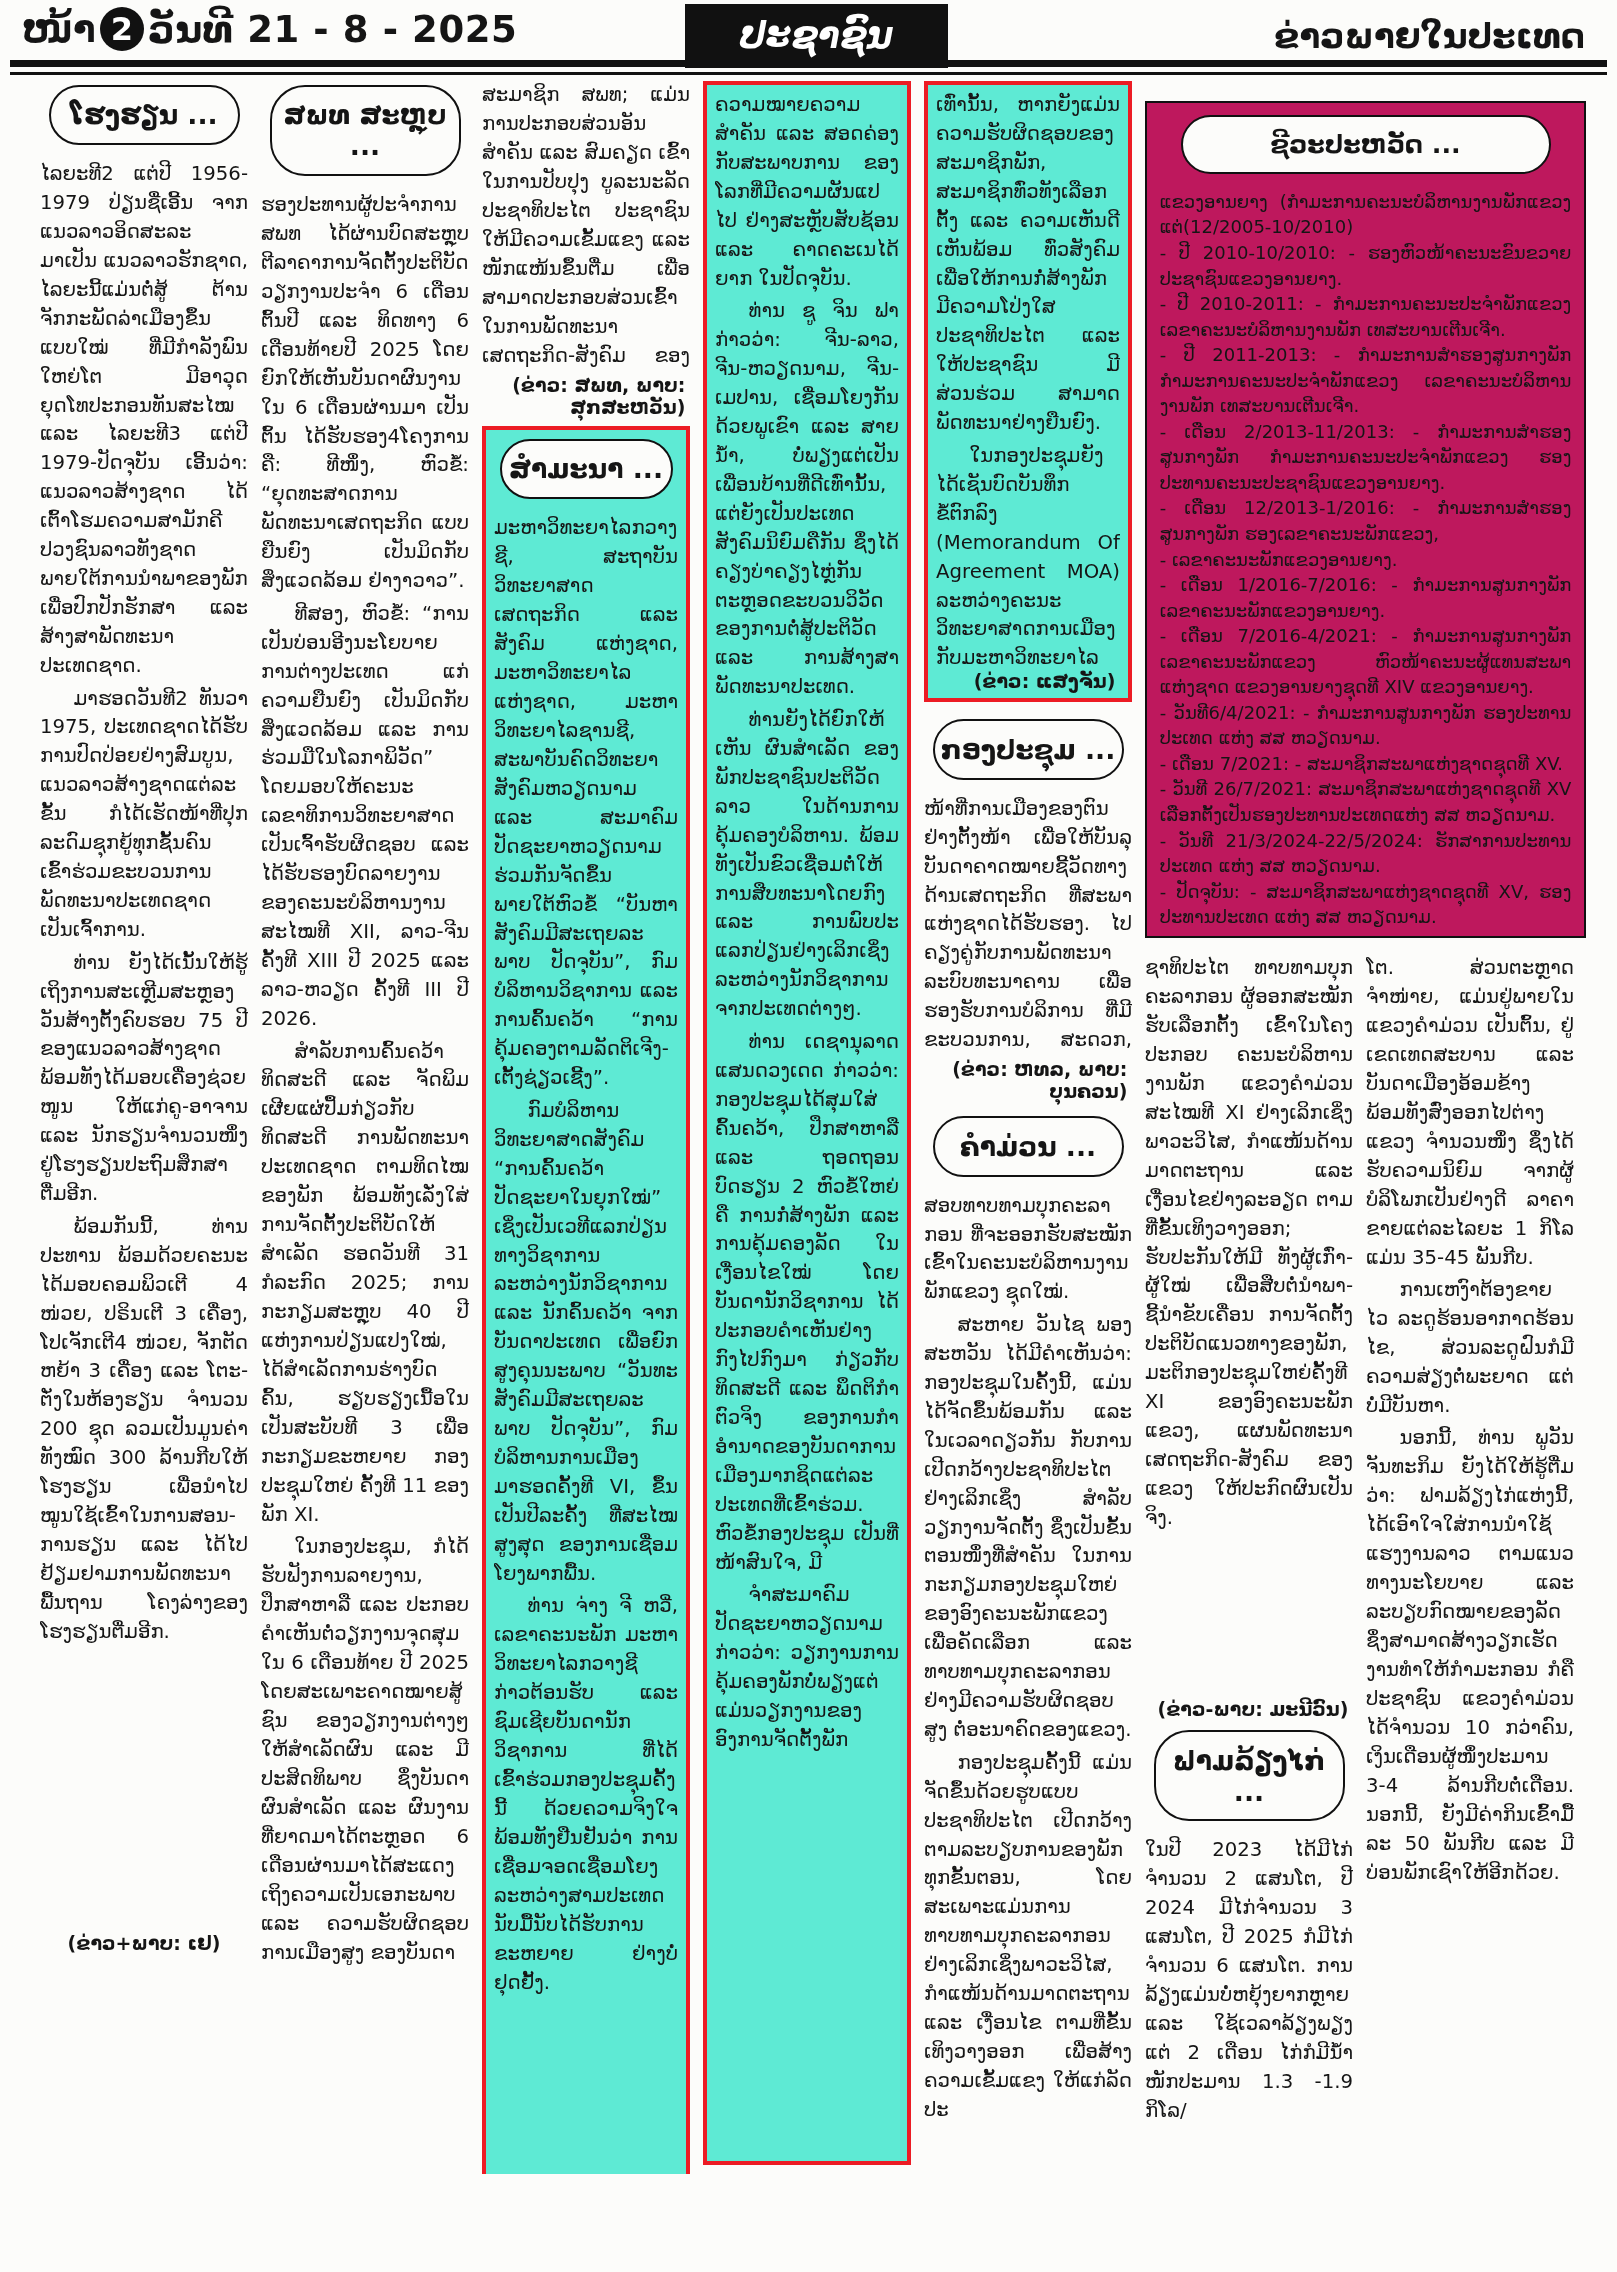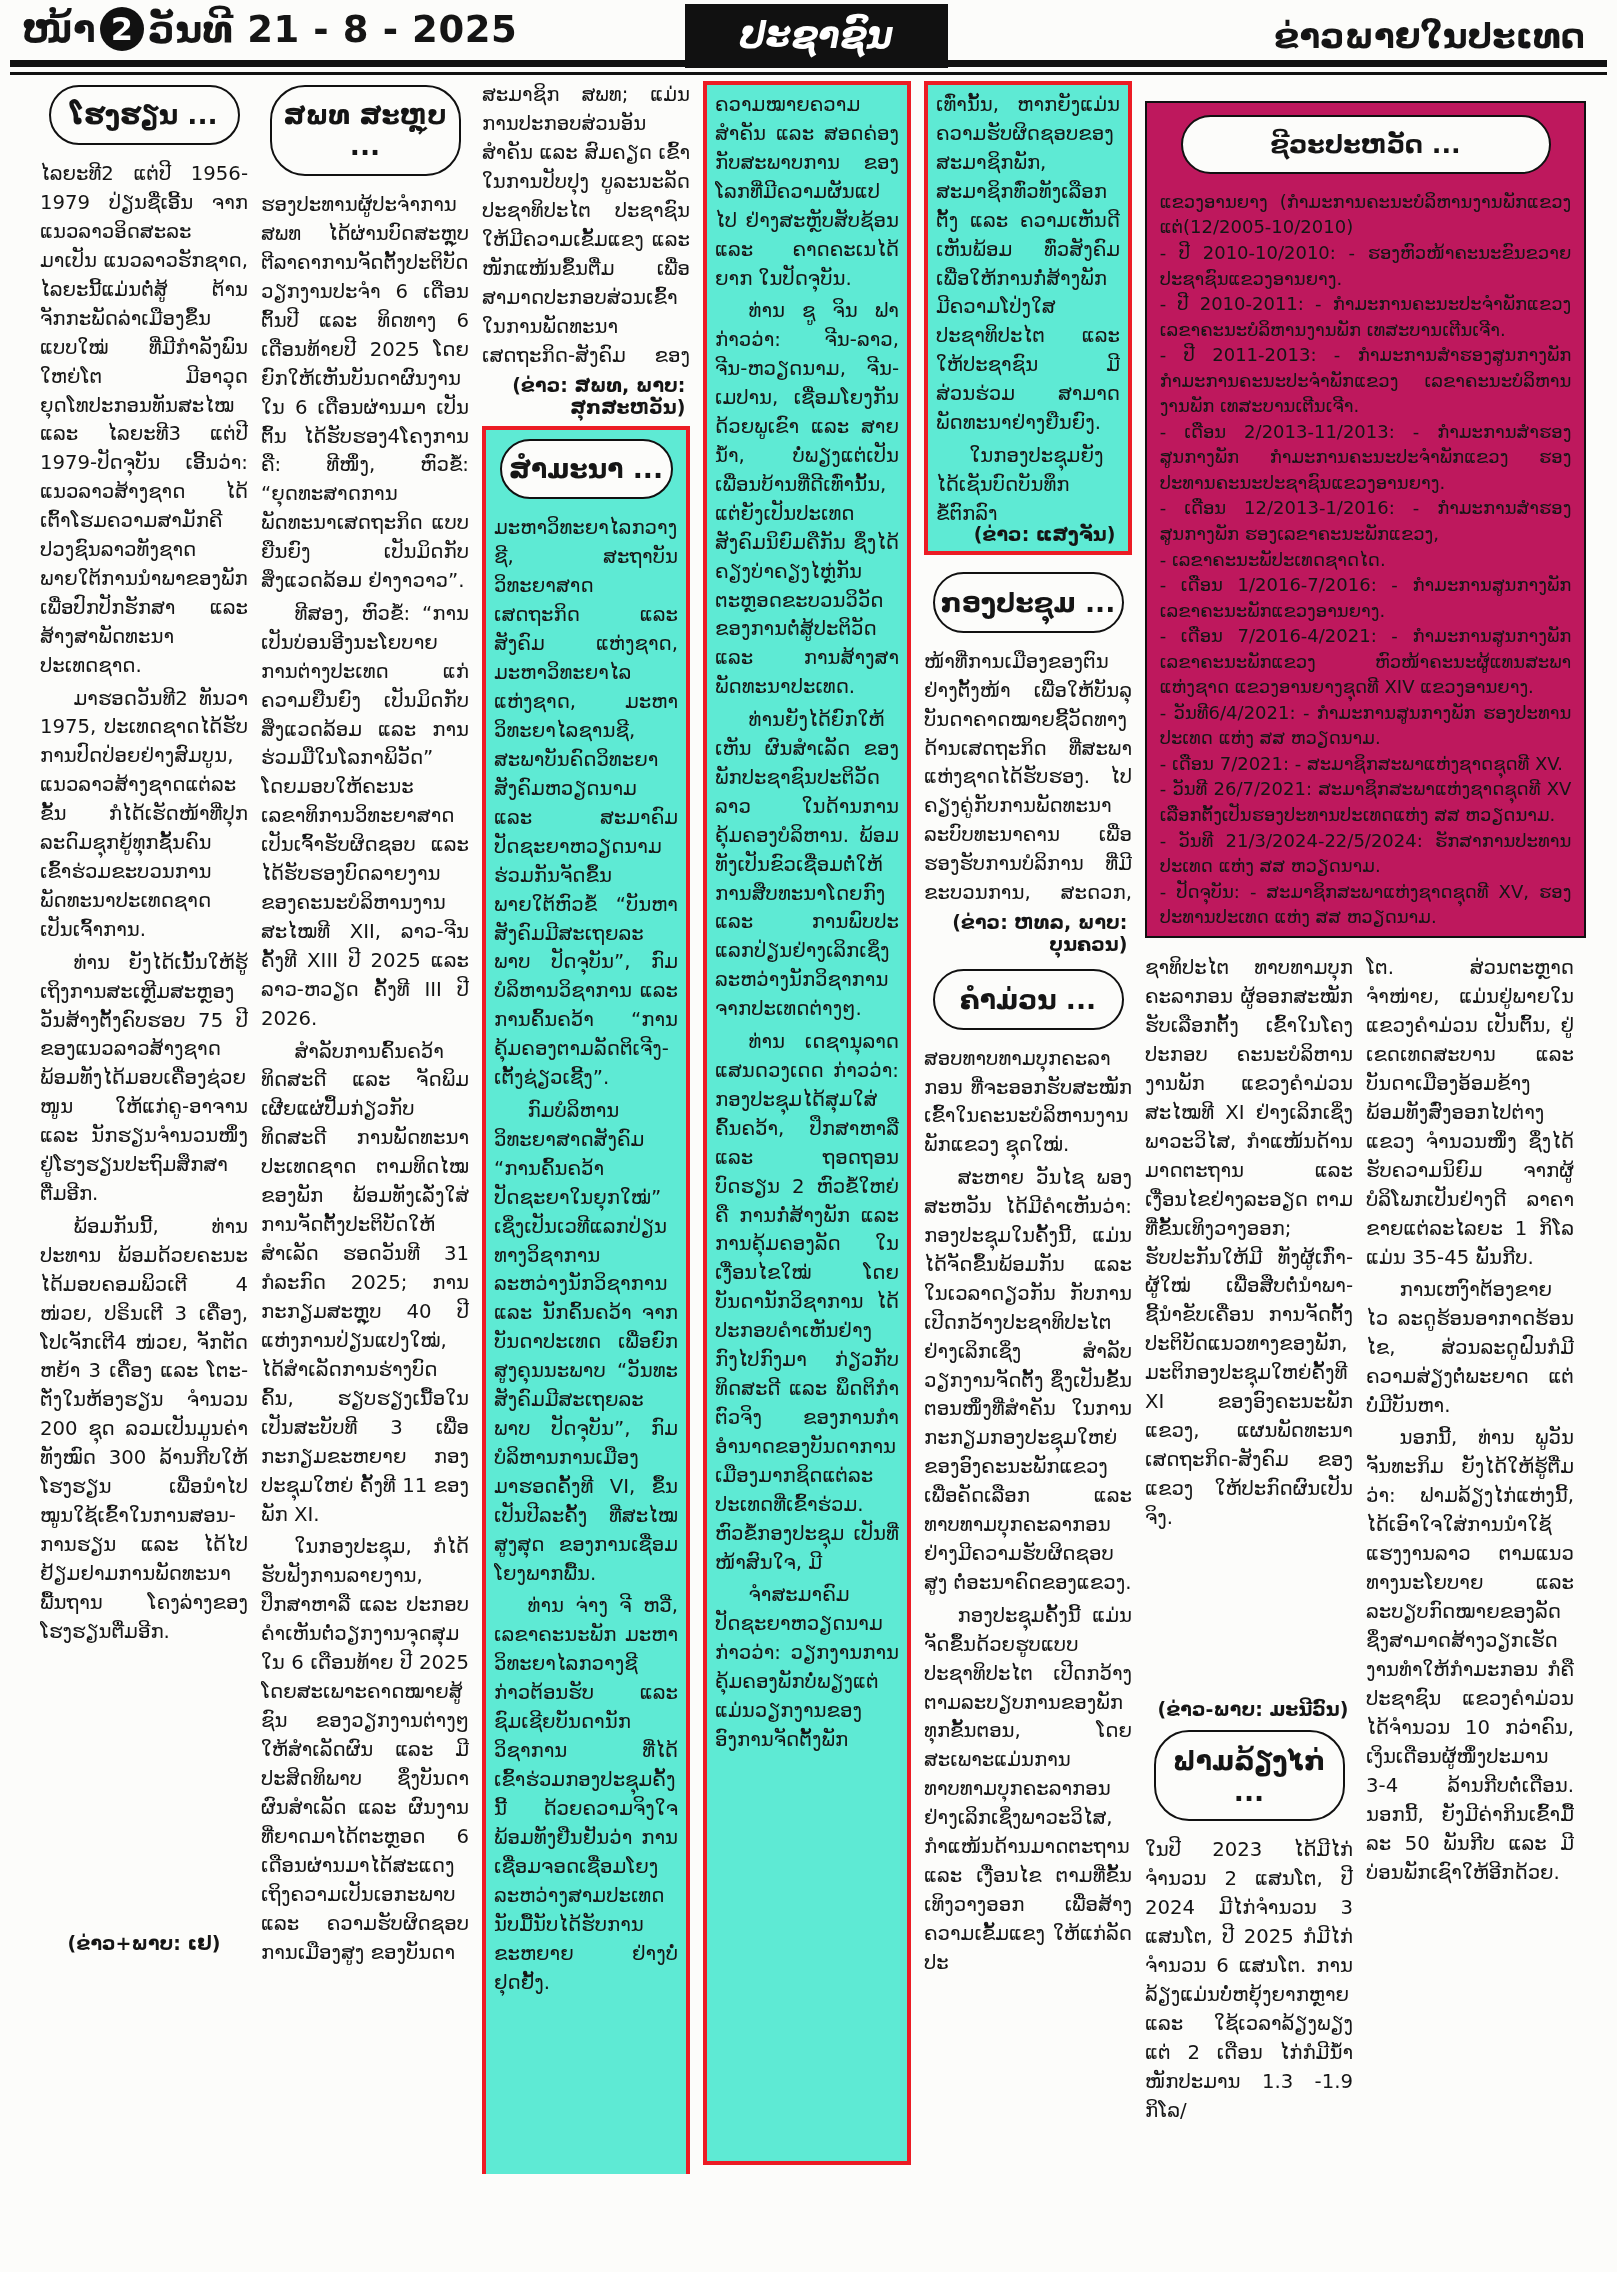--- a/index.html
+++ b/index.html
@@ -93,21 +93,21 @@
         <p class="noindent">ຄວາມໝາຍຄວາມສຳຄັນ ແລະ ສອດຄ່ອງກັບສະພາບການ ຂອງໂລກທີ່ມີຄວາມຜັນແປໄປ ຢ່າງສະຫຼັບສັບຊ້ອນ ແລະ ຄາດຄະເນໄດ້ຍາກ ໃນປັດຈຸບັນ.</p>
         <p>ທ່ານ ຊູ ຈິນ ຟາ ກ່າວວ່າ: ຈີນ-ລາວ, ຈີນ-ຫວຽດນາມ, ຈີນ-ເມປານ, ເຊື່ອມໂຍງກັນ ດ້ວຍພູເຂົາ ແລະ ສາຍນ້ຳ, ບໍ່ພຽງແຕ່ເປັນເພື່ອນບ້ານທີ່ດີເທົ່ານັ້ນ, ແຕ່ຍັງເປັນປະເທດສັງຄົມນິຍົມຄືກັນ ຊຶ່ງໄດ້ຄຽງບ່າຄຽງໄຫຼ່ກັນ ຕະຫຼອດຂະບວນວິວັດ ຂອງການຕໍ່ສູ້ປະຕິວັດ ແລະ ການສ້າງສາພັດທະນາປະເທດ.</p>
         <p>ທ່ານຍັງໄດ້ຍົກໃຫ້ເຫັນ ຜົນສຳເລັດ ຂອງພັກປະຊາຊົນປະຕິວັດລາວ ໃນດ້ານການຄຸ້ມຄອງບໍລິຫານ. ພ້ອມທັງເປັນຂົວເຊື່ອມຕໍ່ໃຫ້ການສືບທະນາໂດຍກົງ ແລະ ການພົບປະແລກປ່ຽນຢ່າງເລິກເຊິ່ງ ລະຫວ່າງນັກວິຊາການ ຈາກປະເທດຕ່າງໆ.</p>
         <p>ທ່ານ ເດຊານຸລາດ ແສນດວງເດດ ກ່າວວ່າ: ກອງປະຊຸມໄດ້ສຸມໃສ່ຄົ້ນຄວ້າ, ປຶກສາຫາລື ແລະ ຖອດຖອນບົດຮຽນ 2 ຫົວຂໍ້ໃຫຍ່ ຄື ການກໍ່ສ້າງພັກ ແລະ ການຄຸ້ມຄອງລັດ ໃນເງື່ອນໄຂໃໝ່ ໂດຍບັນດານັກວິຊາການ ໄດ້ປະກອບຄຳເຫັນຢ່າງກົງໄປກົງມາ ກ່ຽວກັບທິດສະດີ ແລະ ພຶດຕິກຳຕົວຈິງ ຂອງການກຳອຳນາດຂອງບັນດາການເມືອງມາກຊິດແຕ່ລະປະເທດທີ່ເຂົ້າຮ່ວມ. ຫົວຂໍ້ກອງປະຊຸມ ເປັນທີ່ໜ້າສົນໃຈ, ມີ</p>
         <p>ຈຳສະມາຄົມປັດຊະຍາຫວຽດນາມ ກ່າວວ່າ: ວຽກງານການຄຸ້ມຄອງພັກບໍ່ພຽງແຕ່ແມ່ນວຽກງານຂອງອົງການຈັດຕັ້ງພັກ</p>
       </div>
     </div>
   </div>
 
   <div class="col" style="left:924px;">
-    <div class="red-box" style="height:474px;">
+    <div class="red-box" style="height:621px;">
       <div class="body-txt clip" style="flex:1;">
         <p class="noindent">ເທົ່ານັ້ນ, ຫາກຍັງແມ່ນຄວາມຮັບຜິດຊອບຂອງສະມາຊິກພັກ, ສະມາຊິກທົ່ວທັງເລືອກຕັ້ງ ແລະ ຄວາມເຫັນດີເຫັນພ້ອມ ທົ່ວສັງຄົມ ເພື່ອໃຫ້ການກໍ່ສ້າງພັກ ມີຄວາມໂປ່ງໃສ ປະຊາທິປະໄຕ ແລະ ໃຫ້ປະຊາຊົນ ມີສ່ວນຮ່ວມ ສາມາດພັດທະນາຢ່າງຍືນຍົງ.</p>
         <p>ໃນກອງປະຊຸມຍັງໄດ້ເຊັນບົດບັນທຶກຂໍ້ຕົກລົງ (Memorandum Of Agreement MOA) ລະຫວ່າງຄະນະວິທະຍາສາດການເມືອງ ກັບມະຫາວິທະຍາໄລກວາງຊີ ກ່ຽວກັບການຮ່ວມມືຄົ້ນຄວ້າວິທະຍາສາດ ແລະ ແລກປ່ຽນນັກວິຊາການ ຂະແໜງການເມືອງ-ສັງຄົມ ມຊ ແລະ ທ່ານ ຊູ ຈິນ ຟາ.</p>
       </div>
       <div class="credit">(ຂ່າວ: ແສງຈັນ)</div>
     </div>
     <div class="pill" style="margin-top:17.3px;">ກອງປະຊຸມ ...</div>
     <div class="body-txt clip" style="height:260px;">
       <p class="noindent">ໜ້າທີ່ການເມືອງຂອງຕົນຢ່າງຕັ້ງໜ້າ ເພື່ອໃຫ້ບັນລຸບັນດາຄາດໝາຍຊີ້ວັດທາງດ້ານເສດຖະກິດ ທີ່ສະພາແຫ່ງຊາດໄດ້ຮັບຮອງ. ໄປຄຽງຄູ່ກັບການພັດທະນາລະບົບທະນາຄານ ເພື່ອຮອງຮັບການບໍລິການ ທີ່ມີຂະບວນການ, ສະດວກ, ວ່ອງໄວ, ທັນສະໄໝ, ປອດໄພ.</p>
     </div>
@@ -122,21 +122,21 @@
 
   <div class="bio-box">
     <div class="pill">ຊີວະປະຫວັດ ...</div>
     <div>
       <div class="bio-line">ແຂວງອານຍາງ (ກຳມະການຄະນະບໍລິຫານງານພັກແຂວງ ແຕ່(12/2005-10/2010)</div>
       <div class="bio-line">- ປີ 2010-10/2010: - ຮອງຫົວໜ້າຄະນະຂົນຂວາຍ ປະຊາຊົນແຂວງອານຍາງ.</div>
       <div class="bio-line">- ປີ 2010-2011: - ກຳມະການຄະນະປະຈຳພັກແຂວງ ເລຂາຄະນະບໍລິຫານງານພັກ ເທສະບານເຕີນເຈີາ.</div>
       <div class="bio-line">- ປີ 2011-2013: - ກຳມະການສຳຮອງສູນກາງພັກ ກຳມະການຄະນະປະຈຳພັກແຂວງ ເລຂາຄະນະບໍລິຫານງານພັກ ເທສະບານເຕີນເຈີາ.</div>
       <div class="bio-line">- ເດືອນ 2/2013-11/2013: - ກຳມະການສຳຮອງສູນກາງພັກ ກຳມະການຄະນະປະຈຳພັກແຂວງ ຮອງປະທານຄະນະປະຊາຊົນແຂວງອານຍາງ.</div>
       <div class="bio-line">- ເດືອນ 12/2013-1/2016: - ກຳມະການສຳຮອງສູນກາງພັກ ຮອງເລຂາຄະນະພັກແຂວງ,</div>
-      <div class="bio-line">- ເລຂາຄະນະພັປະເທດຊາດໄດ.</div>
+      <div class="bio-line">- ເລຂາຄະນະພັກແຂວງອານຍາງ.</div>
       <div class="bio-line">- ເດືອນ 1/2016-7/2016: - ກຳມະການສູນກາງພັກ ເລຂາຄະນະພັກແຂວງອານຍາງ.</div>
       <div class="bio-line">- ເດືອນ 7/2016-4/2021: - ກຳມະການສູນກາງພັກ ເລຂາຄະນະພັກແຂວງ ຫົວໜ້າຄະນະຜູ້ແທນສະພາແຫ່ງຊາດ ແຂວງອານຍາງຊຸດທີ XIV ແຂວງອານຍາງ.</div>
       <div class="bio-line">- ວັນທີ6/4/2021: - ກຳມະການສູນກາງພັກ ຮອງປະທານປະເທດ ແຫ່ງ ສສ ຫວຽດນາມ.</div>
       <div class="bio-line">- ເດືອນ 7/2021: - ສະມາຊິກສະພາແຫ່ງຊາດຊຸດທີ XV.</div>
       <div class="bio-line">- ວັນທີ 26/7/2021: ສະມາຊິກສະພາແຫ່ງຊາດຊຸດທີ XV ເລືອກຕັ້ງເປັນຮອງປະທານປະເທດແຫ່ງ ສສ ຫວຽດນາມ.</div>
       <div class="bio-line">- ວັນທີ 21/3/2024-22/5/2024: ຮັກສາການປະທານປະເທດ ແຫ່ງ ສສ ຫວຽດນາມ.</div>
       <div class="bio-line">- ປັດຈຸບັນ: - ສະມາຊິກສະພາແຫ່ງຊາດຊຸດທີ XV, ຮອງປະທານປະເທດ ແຫ່ງ ສສ ຫວຽດນາມ.</div>
     </div>
   </div>
 

